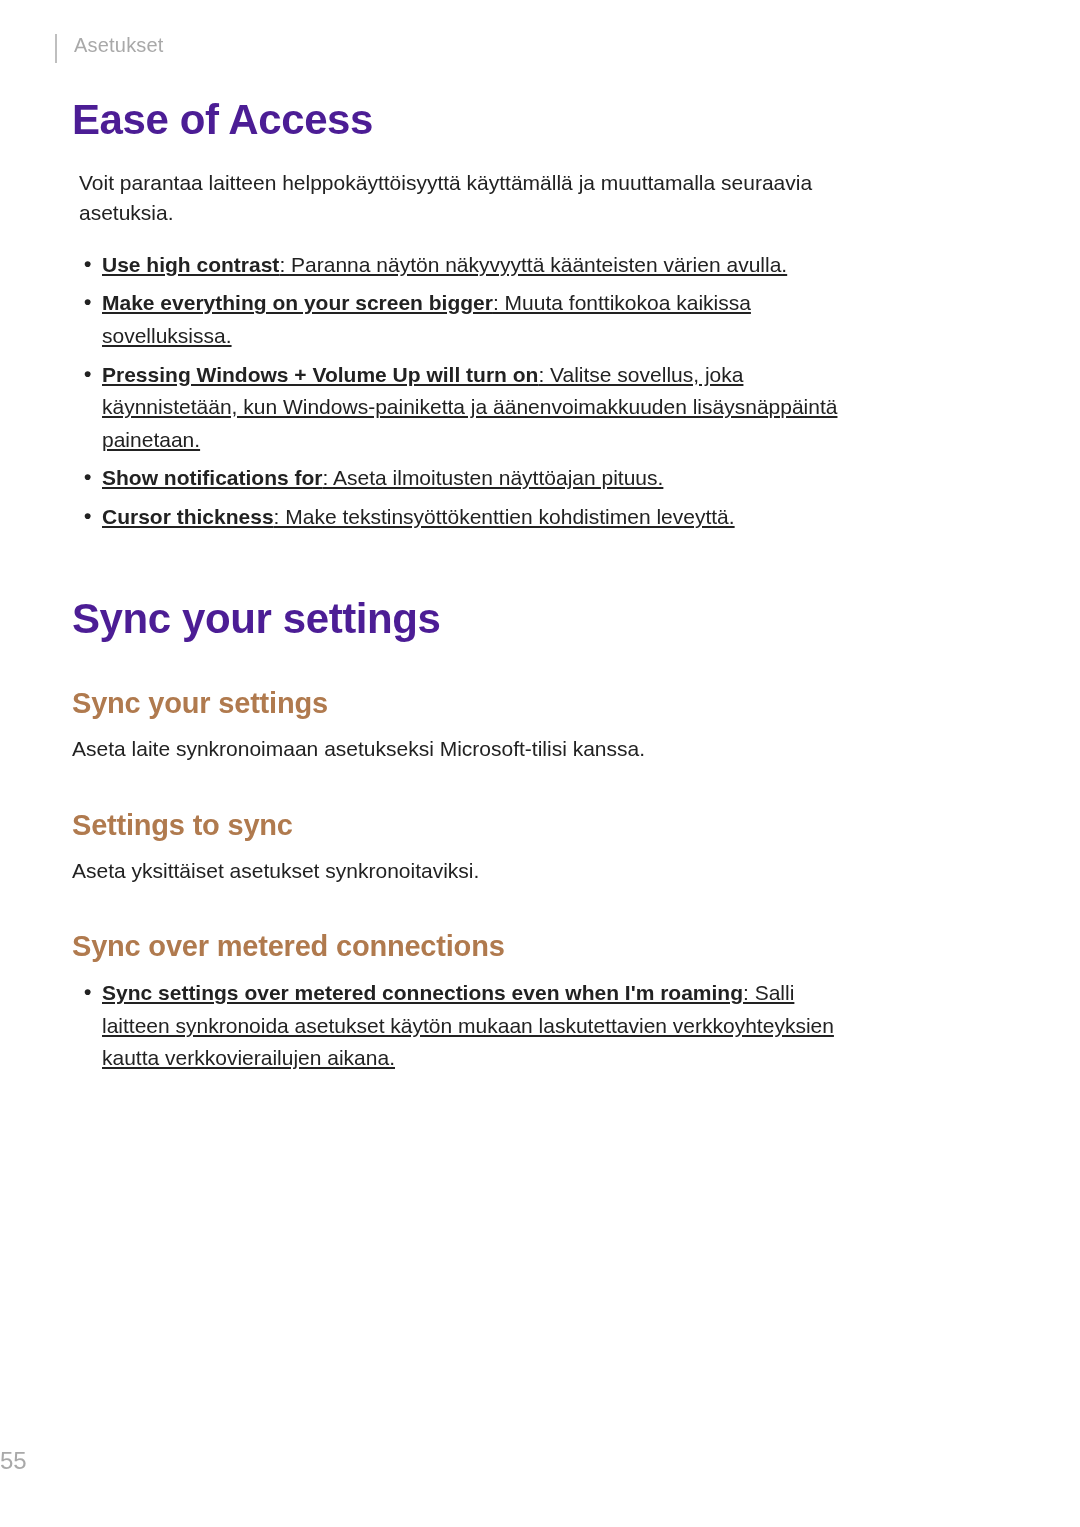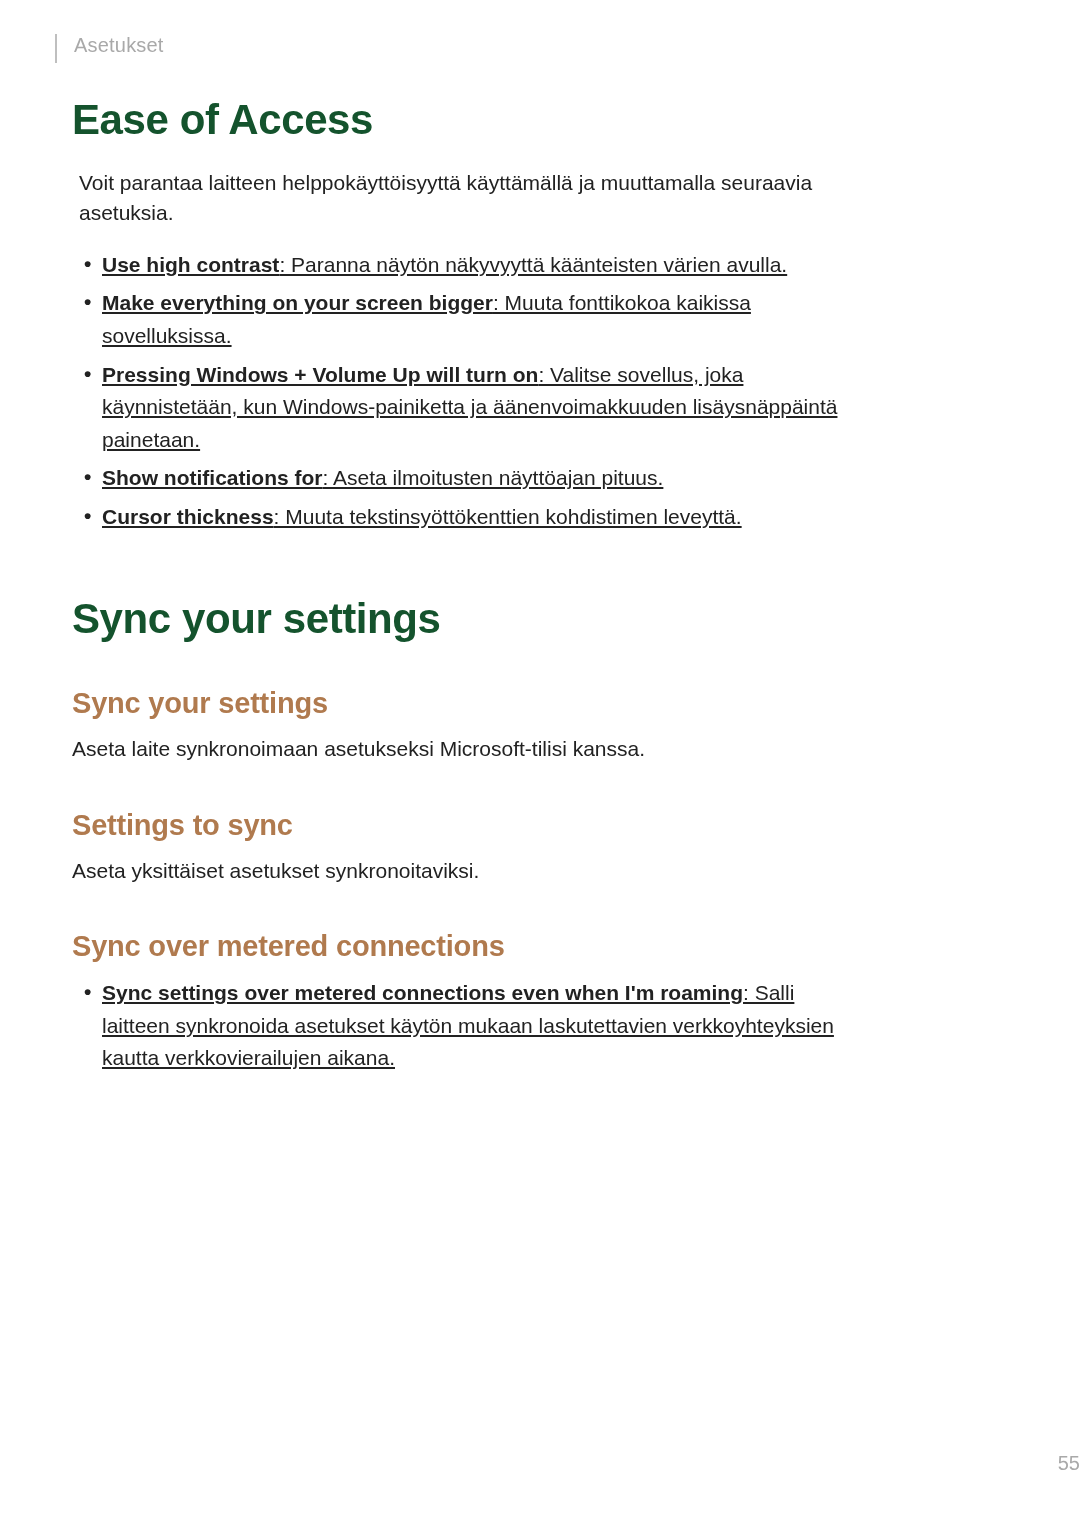--- a/index.html
+++ b/index.html
@@ -35,21 +35,21 @@
   }
   .content {
     position: absolute;
     top: 96px;
     left: 72px;
     right: 72px;
   }
   h1 {
     font-size: 42px;
     font-weight: 700;
-    color: #14532d;
+    color: #4c1d95;
     margin: 0 0 24px 0;
     letter-spacing: -0.4px;
   }
   h1.second {
     margin-top: 62px;
   }
   h2 {
     font-size: 29px;
     font-weight: 700;
     color: #b07a4e;
@@ -93,22 +93,22 @@
     color: #222;
   }
   li.bullet .b {
     font-weight: 700;
   }
   .page-num {
     position: absolute;
     bottom: 52px;
     left: 0;
     width: 1080px;
-    text-align: right;
-    font-size: 20px;
+    text-align: left;
+    font-size: 24px;
     color: #a9a9a9;
   }
 </style>
 </head>
 <body>
 
 <div class="page">
 
   <div class="header-rule"></div>
   <div class="header-text">Asetukset</div>
@@ -125,21 +125,21 @@
       <li class="bullet">
         <span class="b">Make everything on your screen bigger</span><span>: Muuta fonttikokoa kaikissa sovelluksissa.</span>
       </li>
       <li class="bullet">
         <span class="b">Pressing Windows + Volume Up will turn on</span><span>: Valitse sovellus, joka käynnistetään, kun Windows-painiketta ja äänenvoimakkuuden lisäysnäppäintä painetaan.</span>
       </li>
       <li class="bullet">
         <span class="b">Show notifications for</span><span>: Aseta ilmoitusten näyttöajan pituus.</span>
       </li>
       <li class="bullet">
-        <span class="b">Cursor thickness</span><span>: Muuta tekstinsyöttökenttien kohdistimen leveyttä.</span>
+        <span class="b">Cursor thickness</span><span>: Make tekstinsyöttökenttien kohdistimen leveyttä.</span>
       </li>
     </ul>
 
     <h1 class="second">Sync your settings</h1>
 
     <h2>Sync your settings</h2>
     <p class="sub">Aseta laite synkronoimaan asetukseksi Microsoft-tilisi kanssa.</p>
 
     <h2>Settings to sync</h2>
     <p class="sub">Aseta yksittäiset asetukset synkronoitaviksi.</p>

